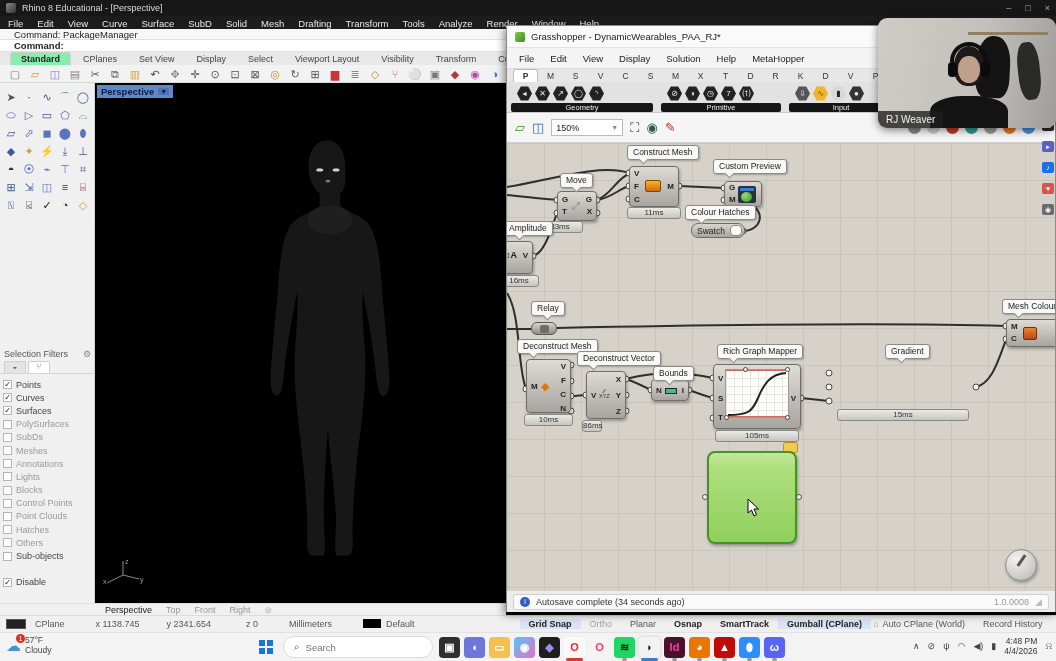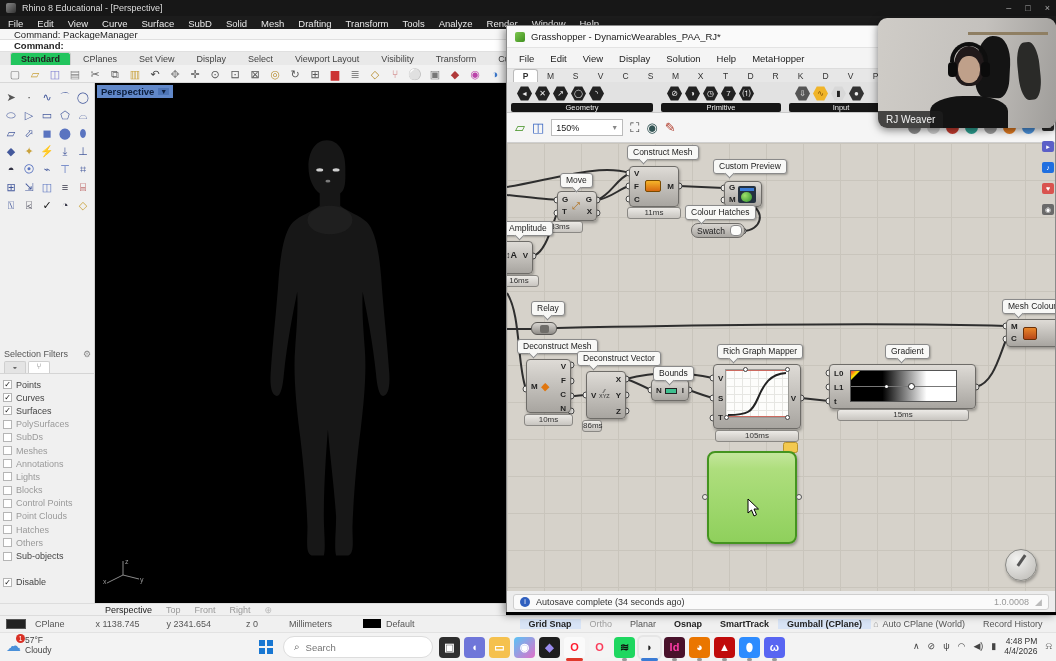--- a/index.html
+++ b/index.html
@@ -8,21 +8,21 @@
   #stage { position:relative; width:1056px; height:661px; background:#000; overflow:hidden; font-size:9px; color:#333; }
 
   
   .titlebar { position:absolute; left:0; top:0; width:1056px; height:16px; background:#171717; color:#ddd; display:flex; align-items:center; padding:0 6px; gap:6px; font-size:9px; }
   .titlebar .appicon { width:10px; height:10px; background:linear-gradient(135deg,#888,#333); border-radius:2px; }
   .win-ctrls { margin-left:auto; display:flex; gap:14px; color:#aaa; font-size:9px; }
   .menubar { position:absolute; left:0; top:16px; width:1056px; height:14px; background:#1c1c1c; color:#e8e8e8; display:flex; align-items:center; gap:14px; padding:0 8px; font-size:9.5px; }
   .cmdline { position:absolute; left:0; width:1056px; background:#f7f7f7; border-bottom:1px solid #e0e0e0; padding:0 0 0 14px; display:flex; align-items:center; font-size:9.5px; color:#222; }
   .tabsrow { position:absolute; left:0; top:52px; width:1056px; height:13px; background:#e9e9e9; display:flex; align-items:flex-end; gap:2px; padding:0 10px; }
   .rtab { padding:1px 10px 1px; font-size:9px; color:#444; border-radius:3px 3px 0 0; }
-  .rtab.active { background:#22c55e; border:1px solid #cfcfcf; border-bottom:none; font-weight:bold; color:#222; }
+  .rtab.active { background:#86efac; border:1px solid #cfcfcf; border-bottom:none; font-weight:bold; color:#222; }
   .iconrow { position:absolute; left:0; top:65px; width:1056px; height:18px; background:#f2f2f2; border-bottom:1px solid #d8d8d8; display:flex; align-items:center; gap:6px; padding:0 8px; }
   .iconrow .icon { font-size:11px; line-height:14px; width:14px; text-align:center; }
 
   
   .leftpanel { position:absolute; left:0; top:83px; width:95px; height:532px; background:#f0f0f0; border-right:1px solid #d2d2d2; }
   .toolbox { display:grid; grid-template-columns:repeat(5,17px); gap:2px 1px; padding:6px 2px 0 3px; }
   .toolbox .icon { width:16px; height:16px; font-size:11px; line-height:16px; text-align:center; color:#44599c; }
   .sf { position:absolute; left:0; top:264px; width:95px; }
   .sf-head { display:flex; align-items:center; justify-content:space-between; padding:2px 4px; color:#555; font-size:9px; }
   .sf-tabs { display:flex; gap:2px; border-bottom:1px solid #d5d5d5; padding:0 4px; }
@@ -636,31 +636,20 @@
             <path d="M2,45 C22,45 26,42 32,28 C38,14 44,4 60,3" fill="none" stroke="#222" stroke-width="2"></path>
           </svg>
           <span class="gmhandle" style="left:28%;top:-3px;"></span>
           <span class="gmhandle" style="right:-2px;top:-3px;"></span>
           <span class="gmhandle" style="left:-2px;bottom:-3px;"></span>
           <span class="gmhandle" style="right:-2px;bottom:-3px;"></span>
         </div>
       </div>
       <div class="tbar" style="left:208px;top:287px;width:84px;">105ms</div>
 
-      <div class="node" style="left:322px;top:221px;width:147px;height:45px;">
-        <span class="pl in" style="top:4px;">L0</span>
-        <span class="pl in" style="top:18px;">L1</span>
-        <span class="pl in" style="top:32px;">t</span>
-        <div class="graddisp">
-          <span class="rainbow"></span>
-          <span class="midline"></span>
-          <span class="dotA"></span>
-          <span class="dotB"></span>
-        </div>
-      </div>
       <div class="tbar" style="left:330px;top:266px;width:132px;">15ms</div>
 
       <div class="node" style="left:499px;top:176px;width:56px;height:28px;">
         <span class="pl in" style="top:2px;">M</span>
         <span class="pl in" style="top:14px;">C</span>
         <span class="nicon" style="left:16px;top:7px;width:14px;height:13px;background:linear-gradient(#e8862a,#b8481a);border:1px solid #6a3008;border-radius:2px;"></span>
       </div>
 
       <span class="gp-tag"></span>
       <div class="greenpanel"></div>

